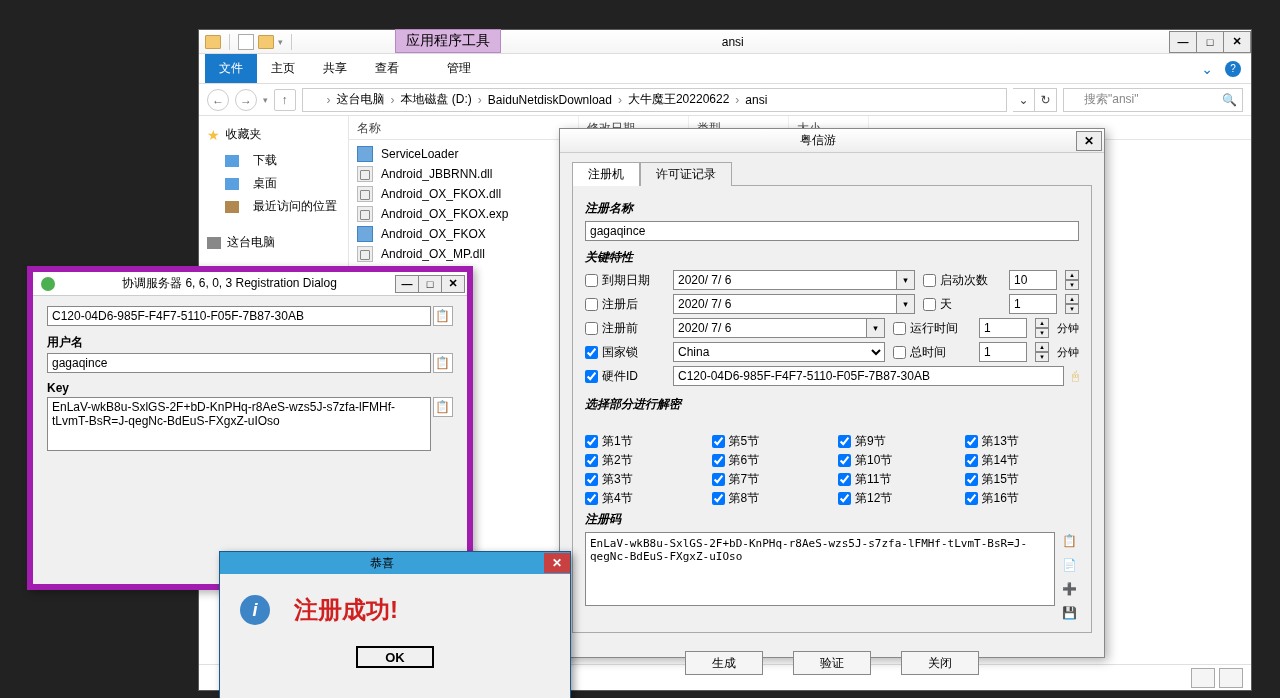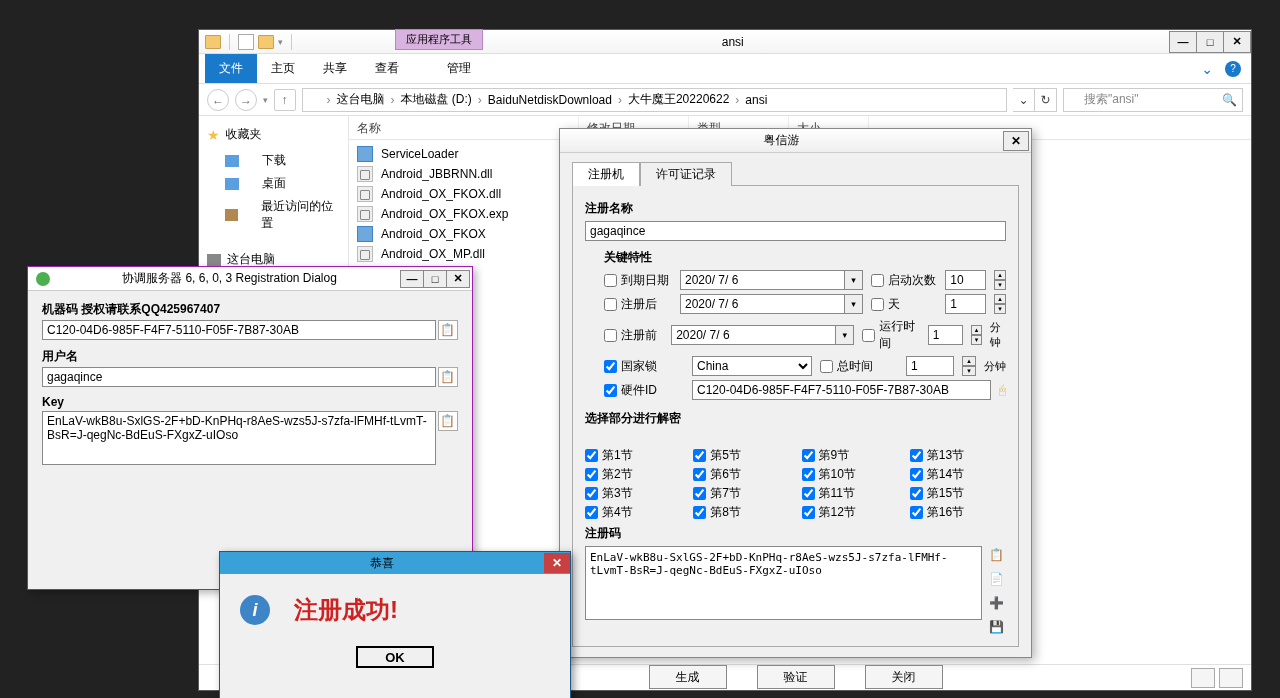--- a/index.html
+++ b/index.html
@@ -6,21 +6,21 @@
 body { background:#222; width:1280px; height:698px; position:relative; overflow:hidden; }
 
 
 .explorer { position:absolute; left:198px; top:29px; width:1054px; height:662px; background:#fff; border:1px solid #5a5a5a; }
 .explorer-titlebar { height:24px; background:linear-gradient(#fff,#f5f5f5); border-bottom:1px solid #ddd; display:flex; align-items:center; }
 .explorer-titlebar .qat { display:flex; gap:4px; padding-left:6px; align-items:center; }
 .qat .folder-icon { width:16px; height:14px; background:#f5c96f; border:1px solid #c8a050; border-radius:1px; position:relative; }
 .qat .sep { width:1px; height:16px; background:#ccc; margin:0 4px; }
 .qat .icon { width:16px; height:16px; display:inline-block; }
 .title-center { flex:1; text-align:center; }
-.tool-tab { position:absolute; left:196px; top:-1px; background:#d9b3e0; border:1px solid #b886c2; padding:2px 10px; font-size:11px; }
+.tool-tab { position:absolute; left:196px; top:-1px; background:#d9b3e0; border:1px solid #b886c2; padding:2px 10px; font-size:14px; }
 .winbtns { display:flex; }
 .winbtn { width:28px; height:22px; border:1px solid #888; background:#eee; display:flex; align-items:center; justify-content:center; font-weight:bold; font-size:11px; cursor:pointer; margin-left:-1px; }
 .winbtn.close { background:#eee; }
 
 .ribbon-tabs { height:30px; display:flex; align-items:center; border-bottom:1px solid #ddd; padding-left:6px; gap:0; }
 .ribbon-tabs .tab { padding:6px 14px; cursor:pointer; }
 .ribbon-tabs .tab.file { background:#1979ca; color:#fff; }
 .ribbon-help { margin-left:auto; margin-right:10px; display:flex; gap:12px; align-items:center; }
 .ribbon-help .chevron { color:#1979ca; font-size:14px; }
 .ribbon-help .q { width:16px;height:16px;border-radius:50%;background:#1979ca;color:#fff;display:flex;align-items:center;justify-content:center;font-size:10px;}
@@ -34,39 +34,39 @@
 .addr-tools { display:flex; }
 .addr-tools .btn { width:22px; height:24px; border:1px solid #ccc; border-left:none; display:flex; align-items:center; justify-content:center; color:#444; cursor:pointer; }
 .searchbox { width:180px; height:24px; border:1px solid #ccc; display:flex; align-items:center; padding-left:20px; color:#888; position:relative; }
 .searchbox .mag { position:absolute; right:6px; top:4px; width:14px; height:14px; color:#666; }
 
 .explorer-body { display:flex; height:calc(100% - 112px); }
 .sidebar { width:150px; border-right:1px solid #e5e5e5; padding:10px 8px; }
 .sidebar .group { margin-bottom:16px; }
 .sidebar .group-title { display:flex; align-items:center; gap:6px; font-weight:400; margin-bottom:6px; }
 .sidebar .fav-star{ color:#f5c040; font-size:14px;}
-.sidebar .item { padding:3px 0 3px 18px; display:flex; gap:23px; align-items:center; cursor:pointer; }
+.sidebar .item { padding:3px 0 3px 18px; display:flex; gap:14px; align-items:center; cursor:pointer; }
 .sidebar .blueicon { width:14px;height:12px;background:#5aa0e0;display:inline-block;}
 
 .filepane { flex:1; position:relative; }
 .filehdr { height:24px; border-bottom:1px solid #e5e5e5; display:flex; }
 .filehdr .col { padding:4px 8px; border-right:1px solid #eee; color:#444; }
 .filelist { padding:4px 0; }
 .filerow { display:flex; align-items:center; padding:2px 8px; gap:8px; cursor:pointer; }
 .filerow .icon { width:16px; height:16px; display:inline-block; }
 .filerow .icon.folder { background:#f5c96f; border:1px solid #c8a050; }
 .filerow .icon.exe { background:#6fa8dc; border:1px solid #3d85c6; }
 .filerow .icon.dll { background:#eee; border:1px solid #bbb; position:relative;}
 .filerow .icon.dll::after{content:"";position:absolute;left:2px;top:3px;width:8px;height:8px;border:1px solid #888;border-radius:1px;}
 
 .statusbar { position:absolute; bottom:0; left:0; right:0; height:26px; border-top:1px solid #e0e0e0; display:flex; align-items:center; justify-content:flex-end; padding:0 8px; gap:4px; }
 .statusbar .viewbtn { width:24px;height:20px;border:1px solid #aaa;background:#f5f5f5;cursor:pointer;}
 
 
-.regdlg { position:absolute; left:27px; top:266px; width:446px; height:324px; background:#f0f0f0; border:1px solid #a21caf; box-shadow:3px 3px 8px rgba(0,0,0,0.3); }
+.regdlg { position:absolute; left:27px; top:266px; width:446px; height:324px; background:#f0f0f0; border:6px solid #a21caf; box-shadow:3px 3px 8px rgba(0,0,0,0.3); }
 .regdlg .titlebar { height:24px; background:#fff; border-bottom:1px solid #ccc; display:flex; align-items:center; padding:0 2px 0 8px; }
 .regdlg .titlebar .bug { width:14px;height:14px;border-radius:50%;background:#4caf50;margin-right:8px;}
 .regdlg .winbtns .winbtn { width:24px; height:18px; }
 .regdlg .body { padding:10px 14px; }
 .regdlg .label { font-size:12px; margin-bottom:2px; display:block; font-weight:bold; }
 .regdlg .field { display:flex; margin-bottom:8px; }
 .regdlg input,.regdlg textarea { flex:1; border:1px solid #888; background:#fff; padding:2px 4px; font-size:12px; }
 .regdlg textarea { height:54px; resize:none; }
 .copybtn { width:20px;height:20px;border:1px solid #aaa;background:#fff;margin-left:2px;display:flex;align-items:center;justify-content:center;cursor:pointer;color:#3d85c6;}
 .regdlg .btnrow { display:flex; justify-content:space-around; margin-top:12px; }
@@ -77,32 +77,32 @@
 .msgbox .titlebar { height:22px; background:#3aa0d8; color:#000; display:flex; align-items:center; }
 .msgbox .titlebar .t { flex:1; text-align:center; }
 .msgbox .titlebar .close { width:26px;height:20px;background:#c84040;color:#fff;display:flex;align-items:center;justify-content:center;cursor:pointer;font-weight:bold;}
 .msgbox .body { padding:20px; display:flex; align-items:center; gap:24px; }
 .msgbox .info-icon { width:30px;height:30px;border-radius:50%;background:#3d85c6;color:#fff;display:flex;align-items:center;justify-content:center;font-style:italic;font-weight:bold;font-size:18px;}
 .msgbox .msg { color:#d02020; font-size:24px; font-weight:bold; }
 .msgbox .okrow { text-align:center; }
 .msgbox .okrow button { width:78px;height:22px;border:2px solid #000;background:#f0f0f0;font-weight:bold;font-size:13px;cursor:pointer;}
 
 
-.yxy { position:absolute; left:559px; top:128px; width:473px; height:530px; background:#f0f0f0; border:1px solid #888; box-shadow:3px 3px 10px rgba(0,0,0,0.3); }
+.yxy { position:absolute; left:559px; top:128px; width:546px; height:530px; background:#f0f0f0; border:1px solid #888; box-shadow:3px 3px 10px rgba(0,0,0,0.3); }
 .yxy .titlebar { height:24px; background:linear-gradient(#fff,#eee); display:flex; align-items:center; border-bottom:1px solid #ccc; }
 .yxy .titlebar .t { flex:1; text-align:center; }
 .yxy .titlebar .close { width:26px;height:20px;border:1px solid #888;background:#eee;display:flex;align-items:center;justify-content:center;cursor:pointer;font-weight:bold;margin-right:2px;}
 .yxy .tabs { display:flex; padding:8px 12px 0; gap:0; }
 .yxy .tabs .tab { padding:3px 15px; border:1px solid #aaa; border-bottom:none; background:#fff; cursor:pointer; position:relative; top:1px; }
 .yxy .tabs .tab.inactive { background:#f0f0f0; }
 .yxy .tabpanel { margin:0 12px 10px; border:1px solid #aaa; background:#f0f0f0; padding:10px 12px; }
-.yxy .seclabel { font-weight:bold; margin:4px 0; }
+.yxy .seclabel { font-weight:bold; margin:4px 0;font-style:italic; }
 .yxy input[type=text] { border:1px solid #888; background:#fff; padding:2px 4px; height:20px; }
 .yxy .wide-input { width:100%; }
-.yxy .props { margin-top:8px;margin-left:19px; }
+.yxy .props { margin-top:8px; }
 .yxy .proprow { display:flex; align-items:center; gap:8px; margin:4px 0; }
 .yxy .proprow .chk { display:flex; align-items:center; gap:4px; width:80px; }
 .yxy .proprow .dateinput { flex:1; display:flex; }
 .yxy .proprow .dateinput input { flex:1; }
 .yxy .proprow .drop { width:18px; height:20px; border:1px solid #888; border-left:none; background:#eee; display:flex; align-items:center; justify-content:center; cursor:pointer; font-size:9px; }
 .yxy .proprow .chk2 { display:flex; align-items:center; gap:4px; width:78px; }
 .yxy .proprow .numinput { width:48px; display:flex; }
 .yxy .proprow .numinput input { width:100%; }
 .yxy .proprow .spin { width:14px; display:flex; flex-direction:column; }
 .yxy .proprow .spin div { height:10px; border:1px solid #888; background:#eee; font-size:7px; display:flex; align-items:center; justify-content:center; cursor:pointer; }
@@ -292,21 +292,20 @@
   <div class="titlebar">
     <span class="bug"></span>
     <span style="flex:1;text-align:center;">协调服务器 6, 6, 0, 3 Registration Dialog</span>
     <div class="winbtns">
       <div class="winbtn">—</div>
       <div class="winbtn">□</div>
       <div class="winbtn">✕</div>
     </div>
   </div>
   <div class="body">
-    <span class="label">机器码  授权请联系QQ425967407</span>
     <div class="field">
       <input type="text" value="C120-04D6-985F-F4F7-5110-F05F-7B87-30AB" style="">
       <div class="copybtn">📋</div>
     </div>
     <span class="label">用户名</span>
     <div class="field">
       <input type="text" value="gagaqince" style="">
       <div class="copybtn">📋</div>
     </div>
     <span class="label">Key</span>

